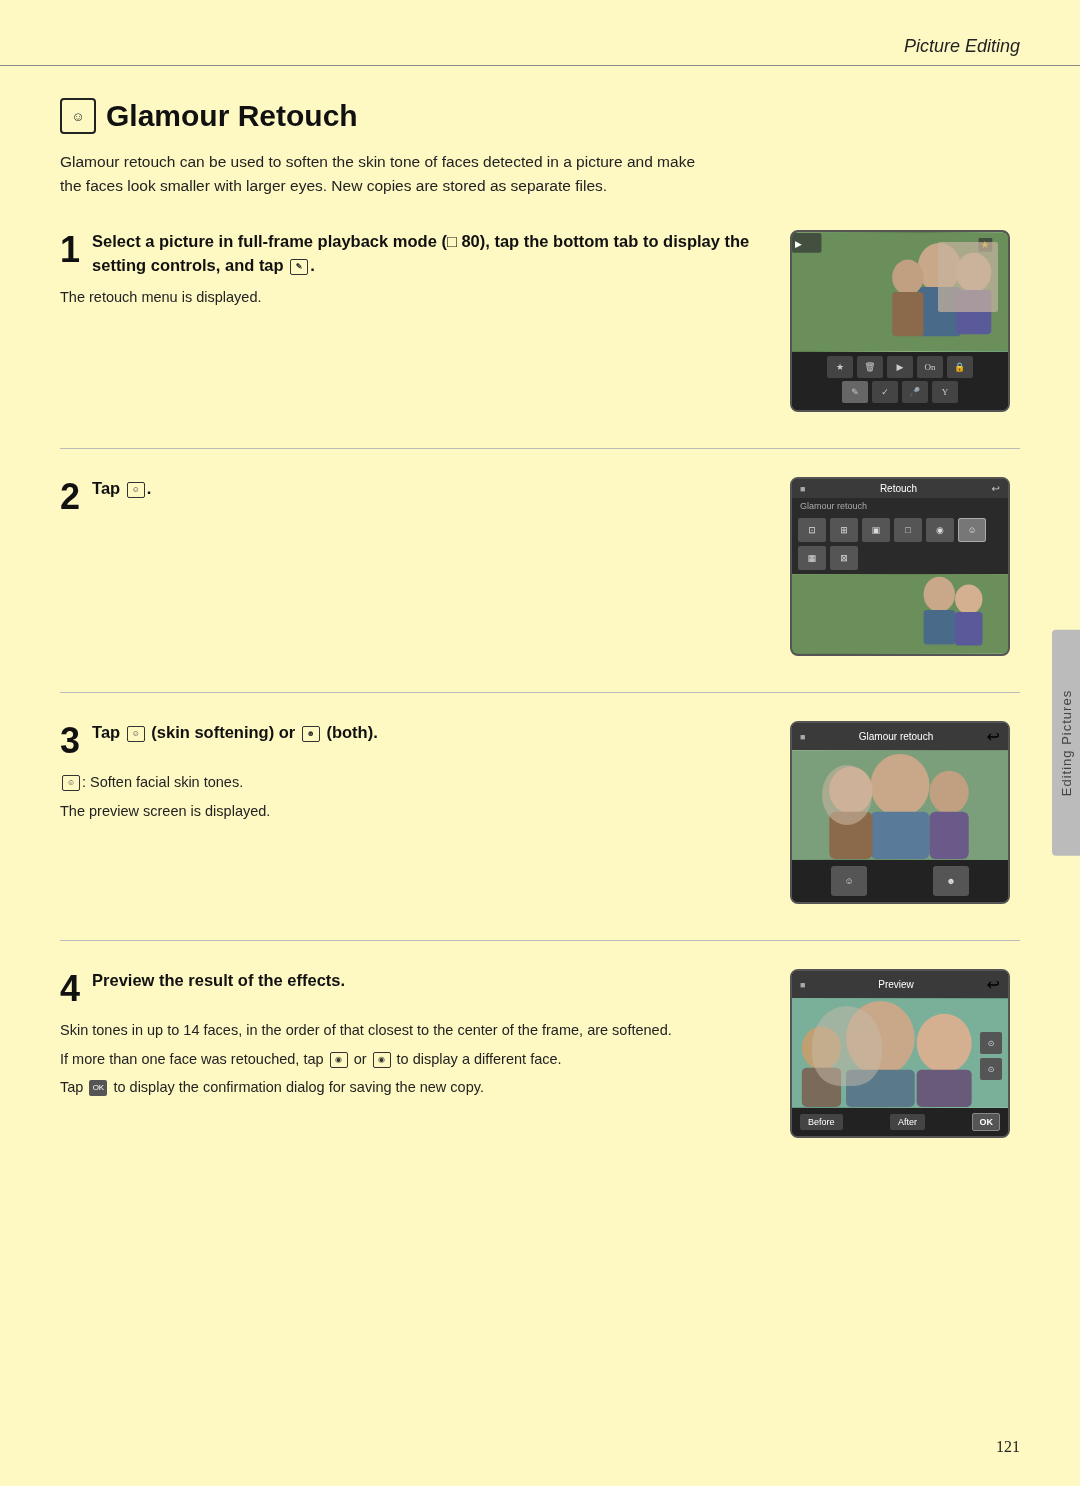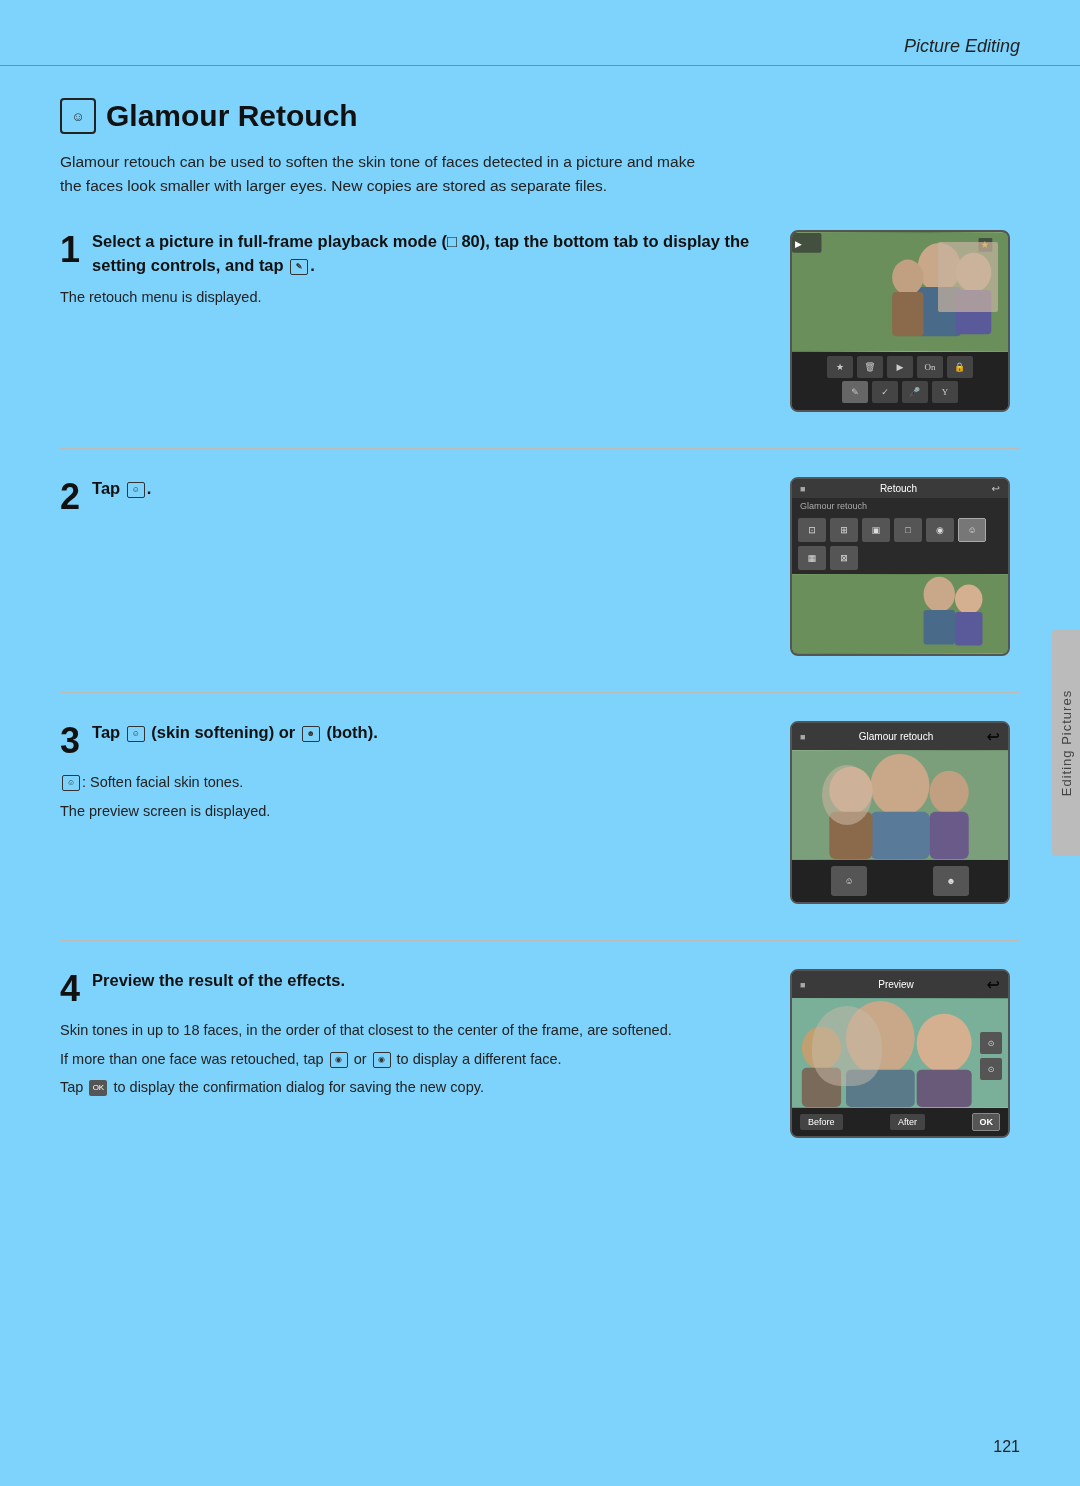--- a/index.html
+++ b/index.html
@@ -9,21 +9,21 @@
       display: flex;
       justify-content: center;
       align-items: flex-start;
       min-height: 100vh;
       font-family: 'Times New Roman', Georgia, serif;
     }
 
     .page {
       width: 1080px;
       min-height: 1486px;
-      background: #7dd3fc;
+      background: #fef9c3;
       position: relative;
       padding: 0;
       overflow: hidden;
     }
 
     .page-header {
       display: flex;
       justify-content: flex-end;
       padding: 36px 60px 8px 60px;
       border-bottom: 1px solid #888;
@@ -401,21 +401,21 @@
       font-family: Arial, sans-serif;
       color: #444;
       letter-spacing: 1px;
     }
 
     .page-footer {
       position: absolute;
       bottom: 30px;
       right: 60px;
       font-size: 16px;
-      font-family: Liberation Sans, sans-serif;
+      font-family: Liberation Serif, serif;
       color: #222;
       margin-top: 38px;
     }
 
     .bold { font-weight: bold; }
 
     .inline-icon {
       display: inline-block;
       width: 18px; height: 16px;
       background: #555;
@@ -605,21 +605,21 @@
 
     <hr class="step-separator">
 
     <div class="step">
       <div class="step-left">
         <div class="step-heading">
           <span class="step-number">4</span>
           <span>Preview the result of the effects.</span>
         </div>
         <div class="step-body">
-          <p>Skin tones in up to 18 faces, in the order of that closest to the center of the frame, are softened.</p>
+          <p>Skin tones in up to 14 faces, in the order of that closest to the center of the frame, are softened.</p>
           <p>If more than one face was retouched, tap <span class="inline-icon-outline">◉</span> or <span class="inline-icon-outline">◉</span> to display a different face.</p>
           <p>Tap <span class="inline-icon">OK</span> to display the confirmation dialog for saving the new copy.</p>
         </div>
       </div>
       <div class="step-right device-wrapper">
         <div class="device-mock device4" style="position:relative;">
           <div class="screen">
             <div class="screen-header">
               <span style="font-size:9px;color:#aaa;">■</span>
               <span class="screen-header-title">Preview</span>

